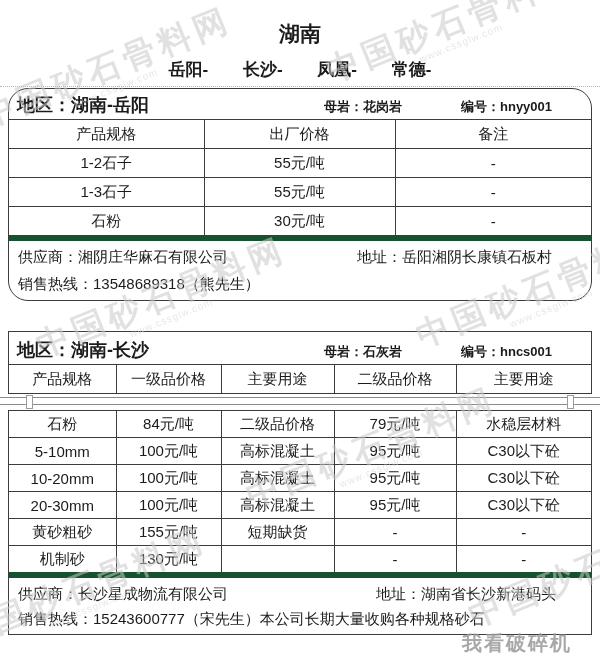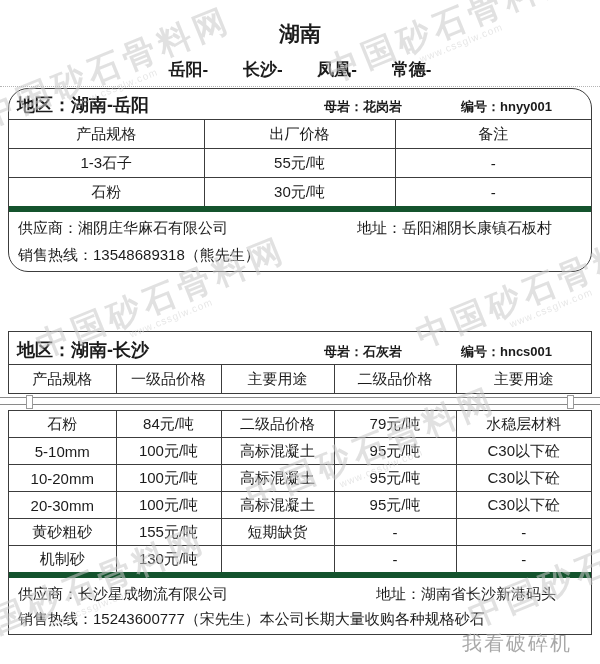--- a/index.html
+++ b/index.html
@@ -12,21 +12,21 @@
   .wm {
     position:absolute; transform:rotate(-22deg); transform-origin:0 50%;
     color:#c9c9c9; opacity:.55; font-weight:bold; white-space:nowrap;
     pointer-events:none; z-index:5; line-height:1;
   }
   .wm .wm-big   { font-size:33px; letter-spacing:5px; display:block; }
   .wm .wm-small { font-size:10px; font-weight:normal; letter-spacing:1px;
                   display:block; margin:2px 0 0 90px; color:#d4d4d4; }
   .corner-wm {
     position:absolute; left:462px; top:630px; z-index:6;
-    font-size:20px; font-weight:normal; letter-spacing:2px;
+    font-size:20px; font-weight:bold; letter-spacing:2px;
     color:#9a9a9a; opacity:.85; pointer-events:none;
   }
 
   
   .title { position:absolute; top:20px; left:0; width:100%; text-align:center;
            font-size:21px; font-weight:bold; z-index:2; }
   .nav   { position:absolute; top:58px; left:0; width:100%; text-align:center;
            font-size:17px; font-weight:bold; z-index:2; }
   .nav span { margin:0 15px; cursor:pointer; }
   .dotted { position:absolute; top:86px; left:0; width:600px;
@@ -128,20 +128,25 @@
       <colgroup>
           <col style="width:195px">
           <col style="width:191px">
           <col>
         </colgroup>
       <tbody>
           <tr>
         <td class="hdr">产品规格</td>
         <td class="hdr">出厂价格</td>
         <td class="hdr">备注</td>
+      </tr>
+      <tr>
+        <td>1-2石子</td>
+        <td>55元/吨</td>
+        <td>-</td>
       </tr>
       <tr>
         <td>1-3石子</td>
         <td>55元/吨</td>
         <td>-</td>
       </tr>
       <tr>
         <td>石粉</td>
         <td>30元/吨</td>
         <td>-</td>

